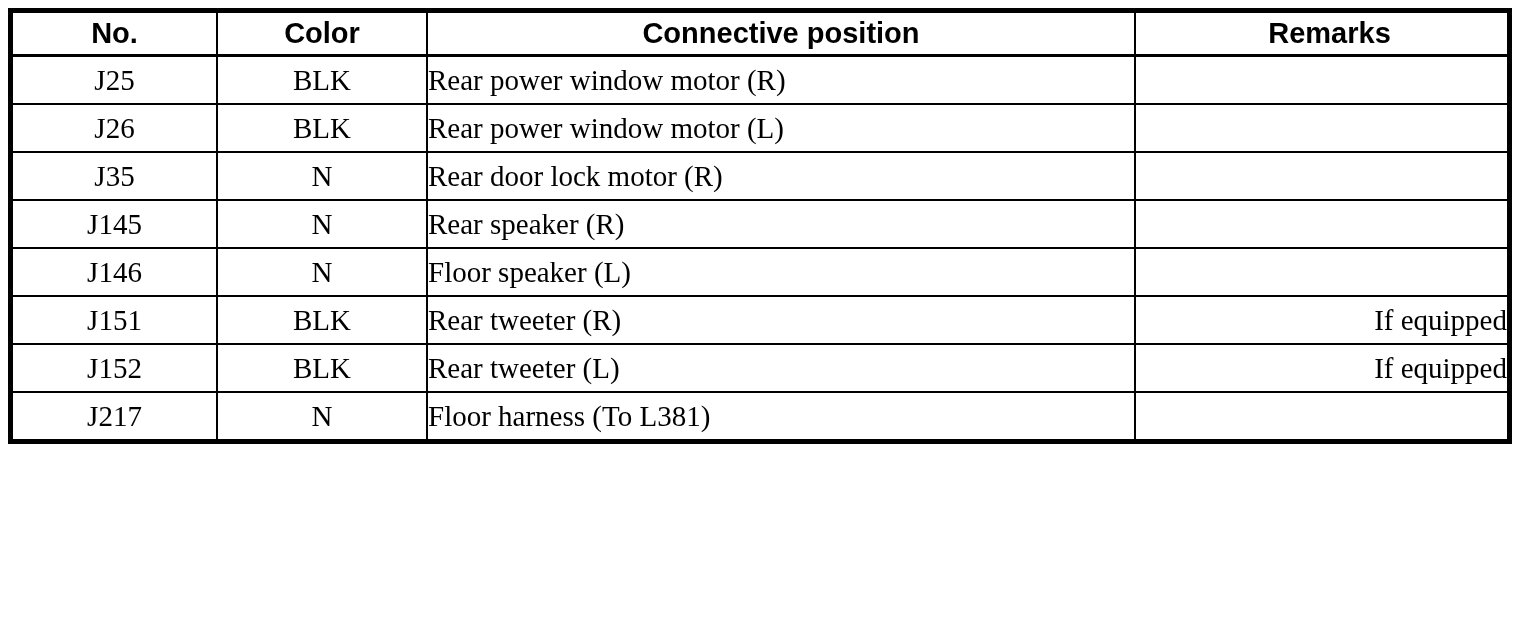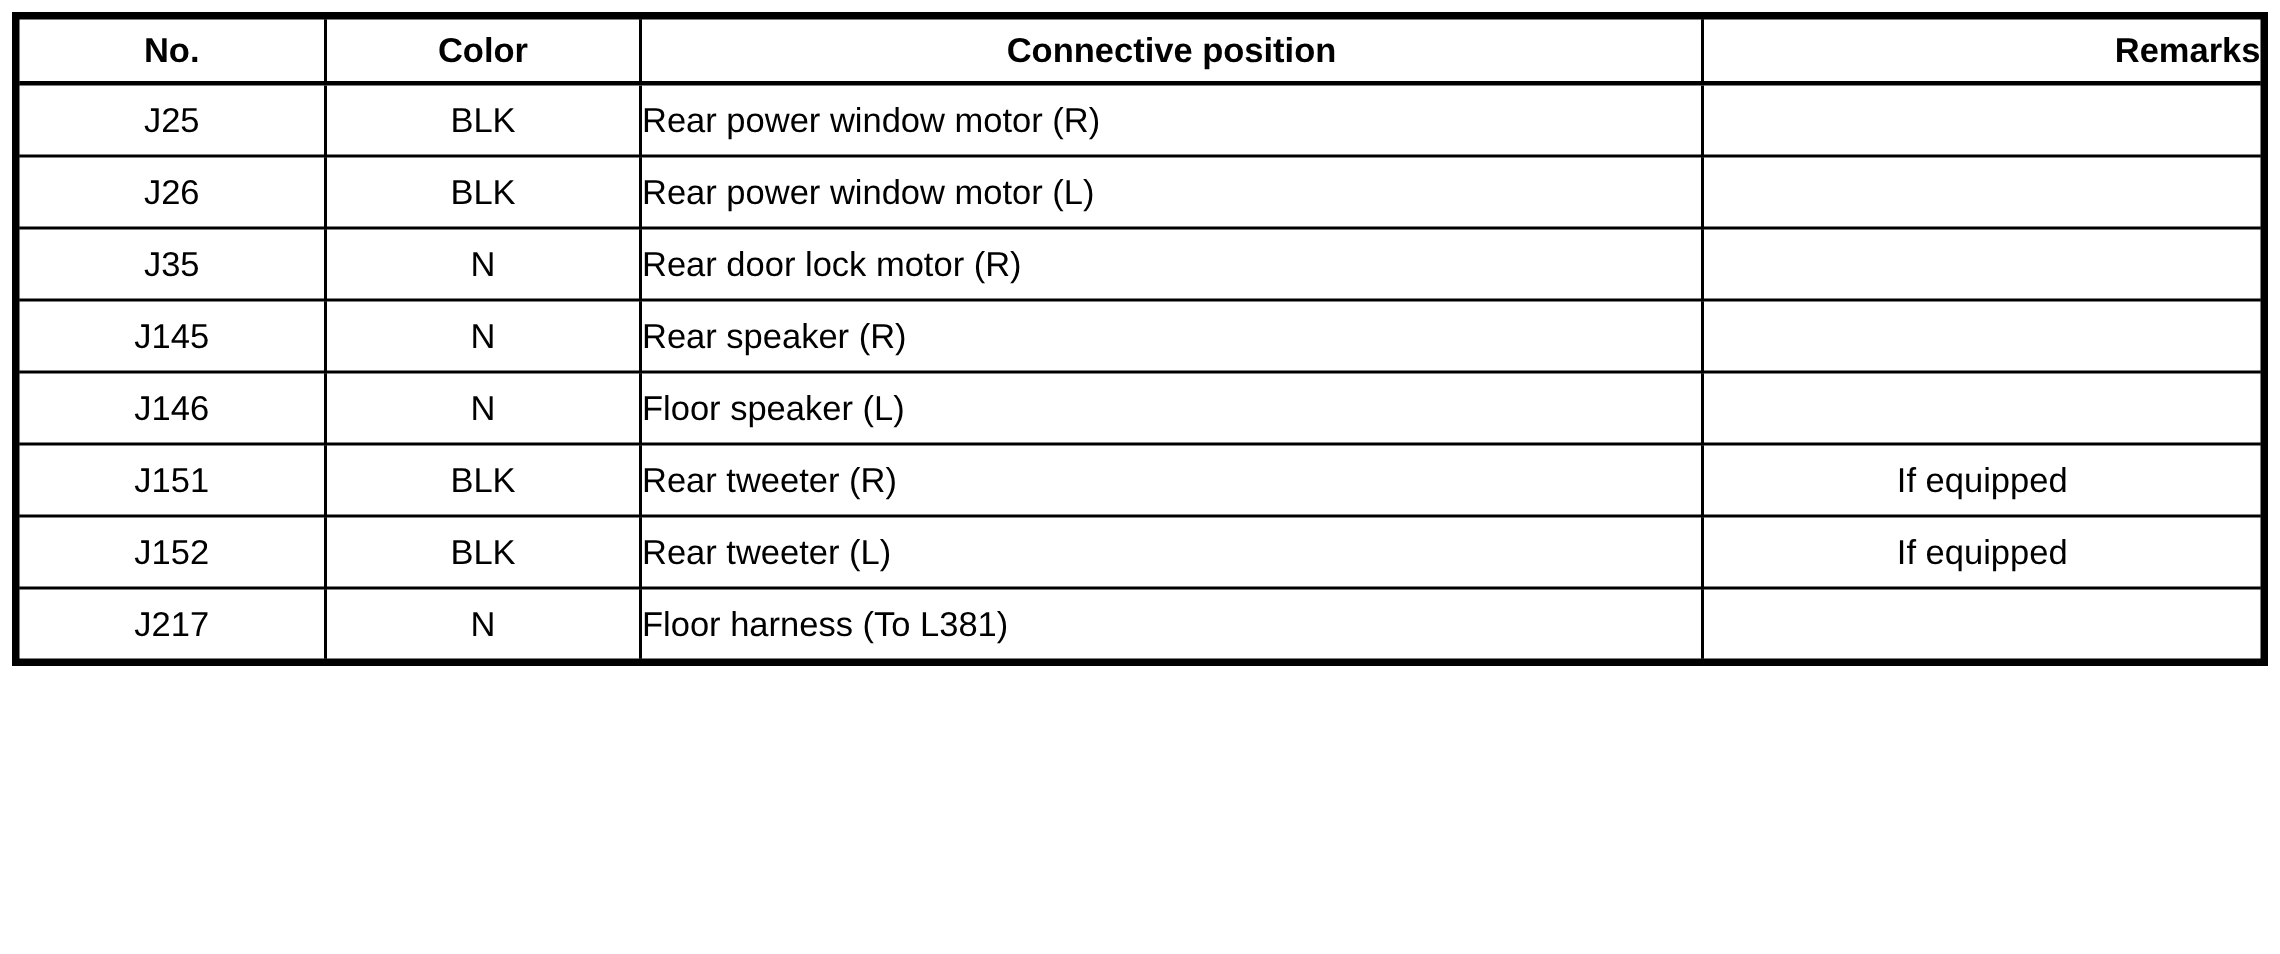--- a/index.html
+++ b/index.html
@@ -20,52 +20,53 @@
   table.connector-table {
     border-collapse: collapse;
     width: 1504px;
     table-layout: fixed;
     background: #ffffff;
     border: 5px solid #000000;
   }
   table.connector-table th,
   table.connector-table td {
     border: 2px solid #000000;
-    font-size: 23px;
+    font-size: 29px;
     line-height: 1;
     overflow: hidden;
     white-space: nowrap;
     padding: 0;
   }
   table.connector-table thead th {
     font-weight: bold;
     text-align: center;
     height: 41px;
     border-bottom-width: 3px;
   }
   table.connector-table tbody td {
     height: 46px;
     font-weight: normal;
+    font-family: Liberation Serif, serif;
   }
   .col-0 { width: 203px; text-align: center; }
   .col-1 { width: 208px; text-align: center; }
   .col-2 { width: 706px; text-align: left; padding-left: 9px; }
-  .col-3 { width: auto;  text-align: center; padding-left: 9px; }
+  .col-3 { width: auto;  text-align: right; padding-left: 9px; }
 </style>
 </head>
 <body>
 
 <div class="page">
   <table class="connector-table">
     <thead>
       <tr>
         <th class="col-0">No.</th>
         <th class="col-1">Color</th>
         <th class="col-2" style="text-align:center; padding-left:0;">Connective position</th>
-        <th class="col-3" style="text-align:right; padding-left:16px;">Remarks</th>
+        <th class="col-3" style="text-align:center; padding-left:16px;">Remarks</th>
       </tr>
     </thead>
     <tbody>
         <tr>
           <td class="col-0">J25</td>
           <td class="col-1">BLK</td>
           <td class="col-2">Rear power window motor (R)</td>
           <td class="col-3"></td>
         </tr>
         <tr>

